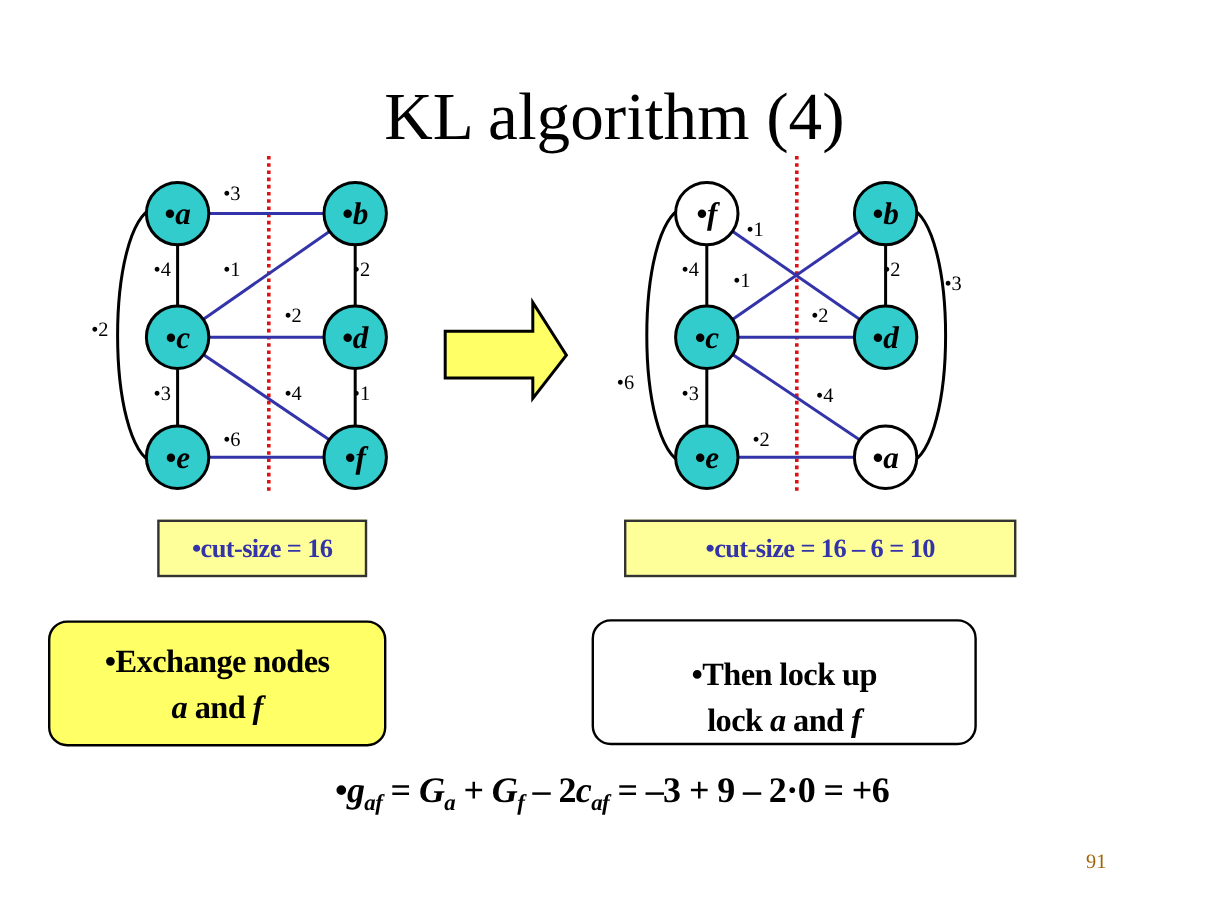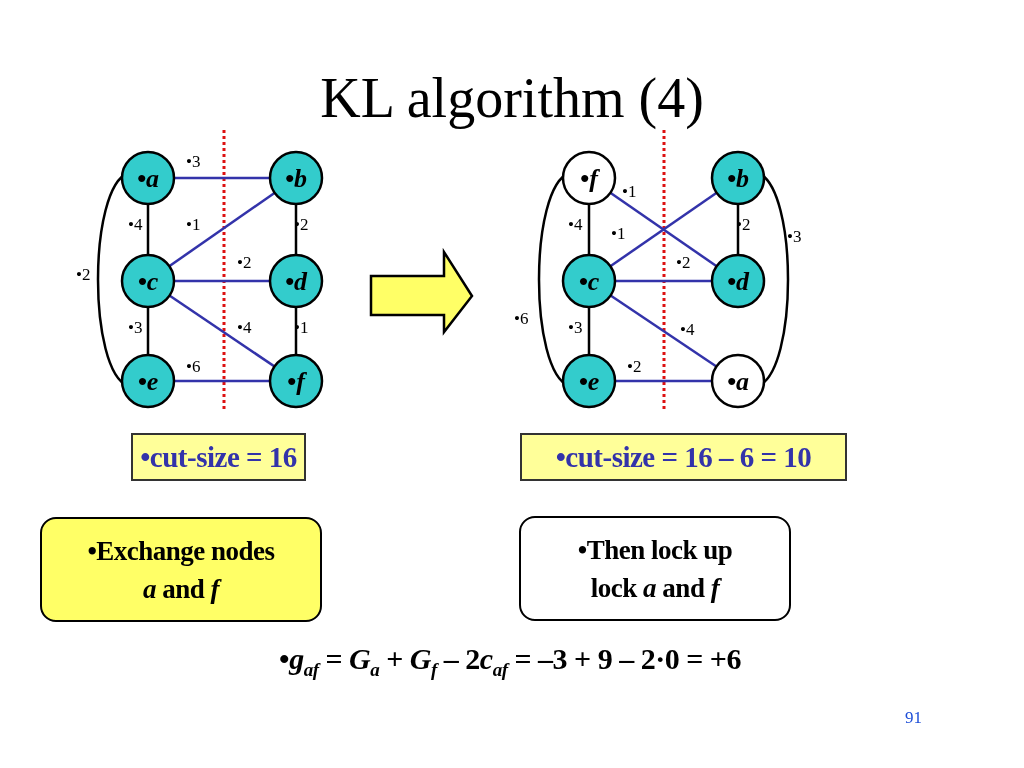--- a/index.html
+++ b/index.html
@@ -1,28 +1,28 @@
 <!DOCTYPE html>
 <html><head>
 <meta charset="utf-8">
 <style>
   html, body { margin:0; padding:0; background:#ffffff; }
   body { width:1024px; height:768px; position:relative; overflow:hidden; font-family:"Liberation Serif", serif; }
   .title { position:absolute; left:0; width:1024px; top:70px; text-align:center; font-size:56px; color:#000; line-height:1; }
   svg.diagram { position:absolute; left:0; top:0; }
   .node-label { font-family:"Liberation Serif", serif; font-weight:bold; font-style:italic; font-size:26px; fill:#000; }
   .edge-label { font-family:"Liberation Serif", serif; font-size:17px; fill:#000; }
-  .cut-box { position:absolute; background:#ffff99; border:2px solid #333; color:#3333aa; font-weight:bold; font-size:29px; line-height:1; padding:0; display:flex; align-items:center; justify-content:center; box-sizing:border-box; letter-spacing:-0.5px; }
+  .cut-box { position:absolute; background:#ffff99; border:2px solid #333; color:#3333aa; font-weight:bold; font-size:22px; line-height:1; padding:0; display:flex; align-items:center; justify-content:center; box-sizing:border-box; letter-spacing:-0.5px; }
   .note-box { position:absolute; border:2.5px solid #000; border-radius:16px; box-sizing:border-box; font-weight:bold; font-size:27px; line-height:38px; text-align:center; color:#000; display:flex; flex-direction:column; align-items:center; justify-content:center; letter-spacing:-0.5px; }
   .note-box.yellow { background:#ffff66; }
   .note-box.white { background:#ffffff; }
   .formula { position:absolute; left:0; width:1020px; top:642px; text-align:center; font-weight:bold; font-size:30px; color:#000; letter-spacing:-0.5px; }
   .formula sub { font-size:19px; vertical-align:-7px; }
   .formula i { font-style:italic; }
-  .page-num { position:absolute; left:905px; top:708px; font-size:17px; color:#1d4ed8; }
+  .page-num { position:absolute; left:905px; top:708px; font-size:17px; color:#a16207; }
 </style>
 </head>
 <body>
 
 <div class="title">KL algorithm (4)</div>
 
 <svg class="diagram" width="1024" height="768" viewBox="0 0 1024 768">
 
   <polygon points="371,276 444,276 444,252 472,296 444,332 444,315 371,315" fill="#ffff66" stroke="#000" stroke-width="2.5"></polygon>
   <g id="left-graph">
@@ -126,20 +126,20 @@
 </div>
 <div class="cut-box" style="left:520px;top:433px;width:327px;height:48px;">
   <span>•cut-size = 16 – 6 = 10</span>
 </div>
 
 <div class="note-box yellow" style="left:40px;top:517px;width:282px;height:105px;">
   <div>•Exchange nodes</div>
   <div><i>a</i><span style="white-space:pre"> and </span><i>f</i></div>
 </div>
 
-<div class="note-box white" style="left:519px;top:516px;width:272px;height:105px;">
+<div class="note-box white" style="left:493px;top:516px;width:321px;height:105px;justify-content:flex-end;">
   <div>•Then lock up</div>
   <div><span style="white-space:pre">lock </span><i>a</i><span style="white-space:pre"> and </span><i>f</i></div>
 </div>
 
 <div class="formula" style="white-space:pre"><span>•</span><i>g</i><sub><i>af</i></sub><span> = </span><i>G</i><sub><i>a</i></sub><span> + </span><i>G</i><sub><i>f</i></sub><span> – 2</span><i>c</i><sub><i>af</i></sub><span> = –3 + 9 – 2·0 = +6</span></div>
 
 <div class="page-num">91</div>
 
 </body></html>

